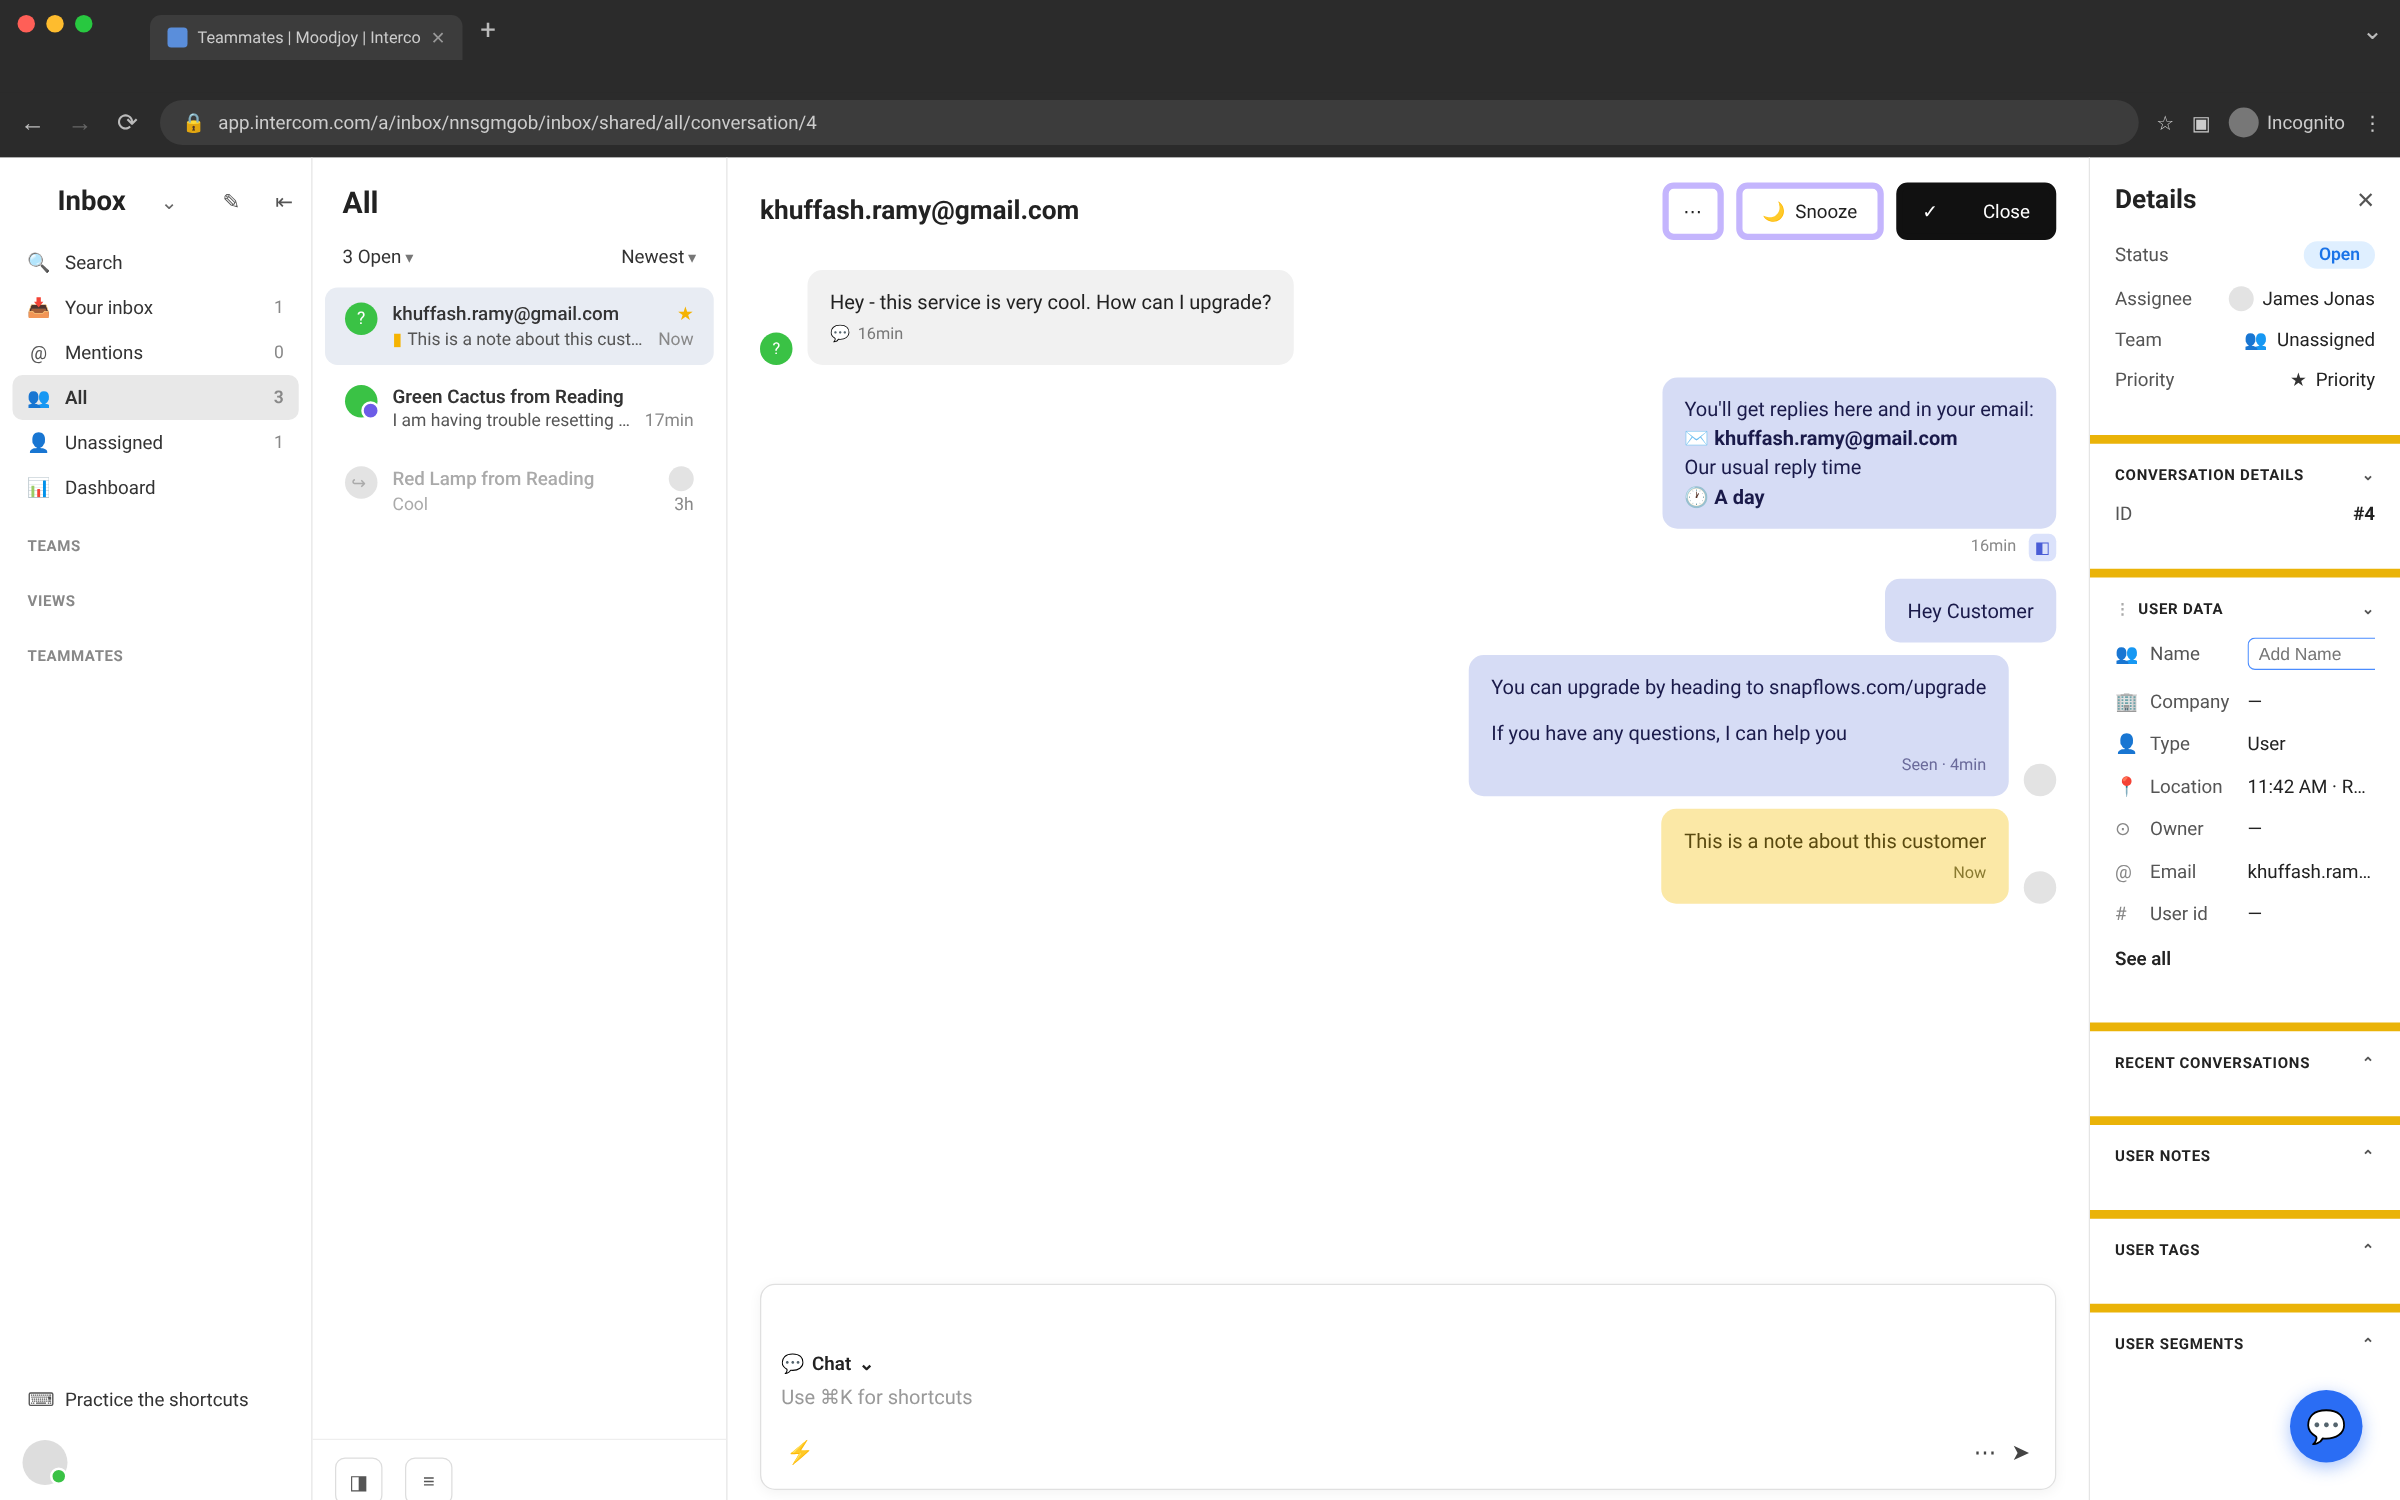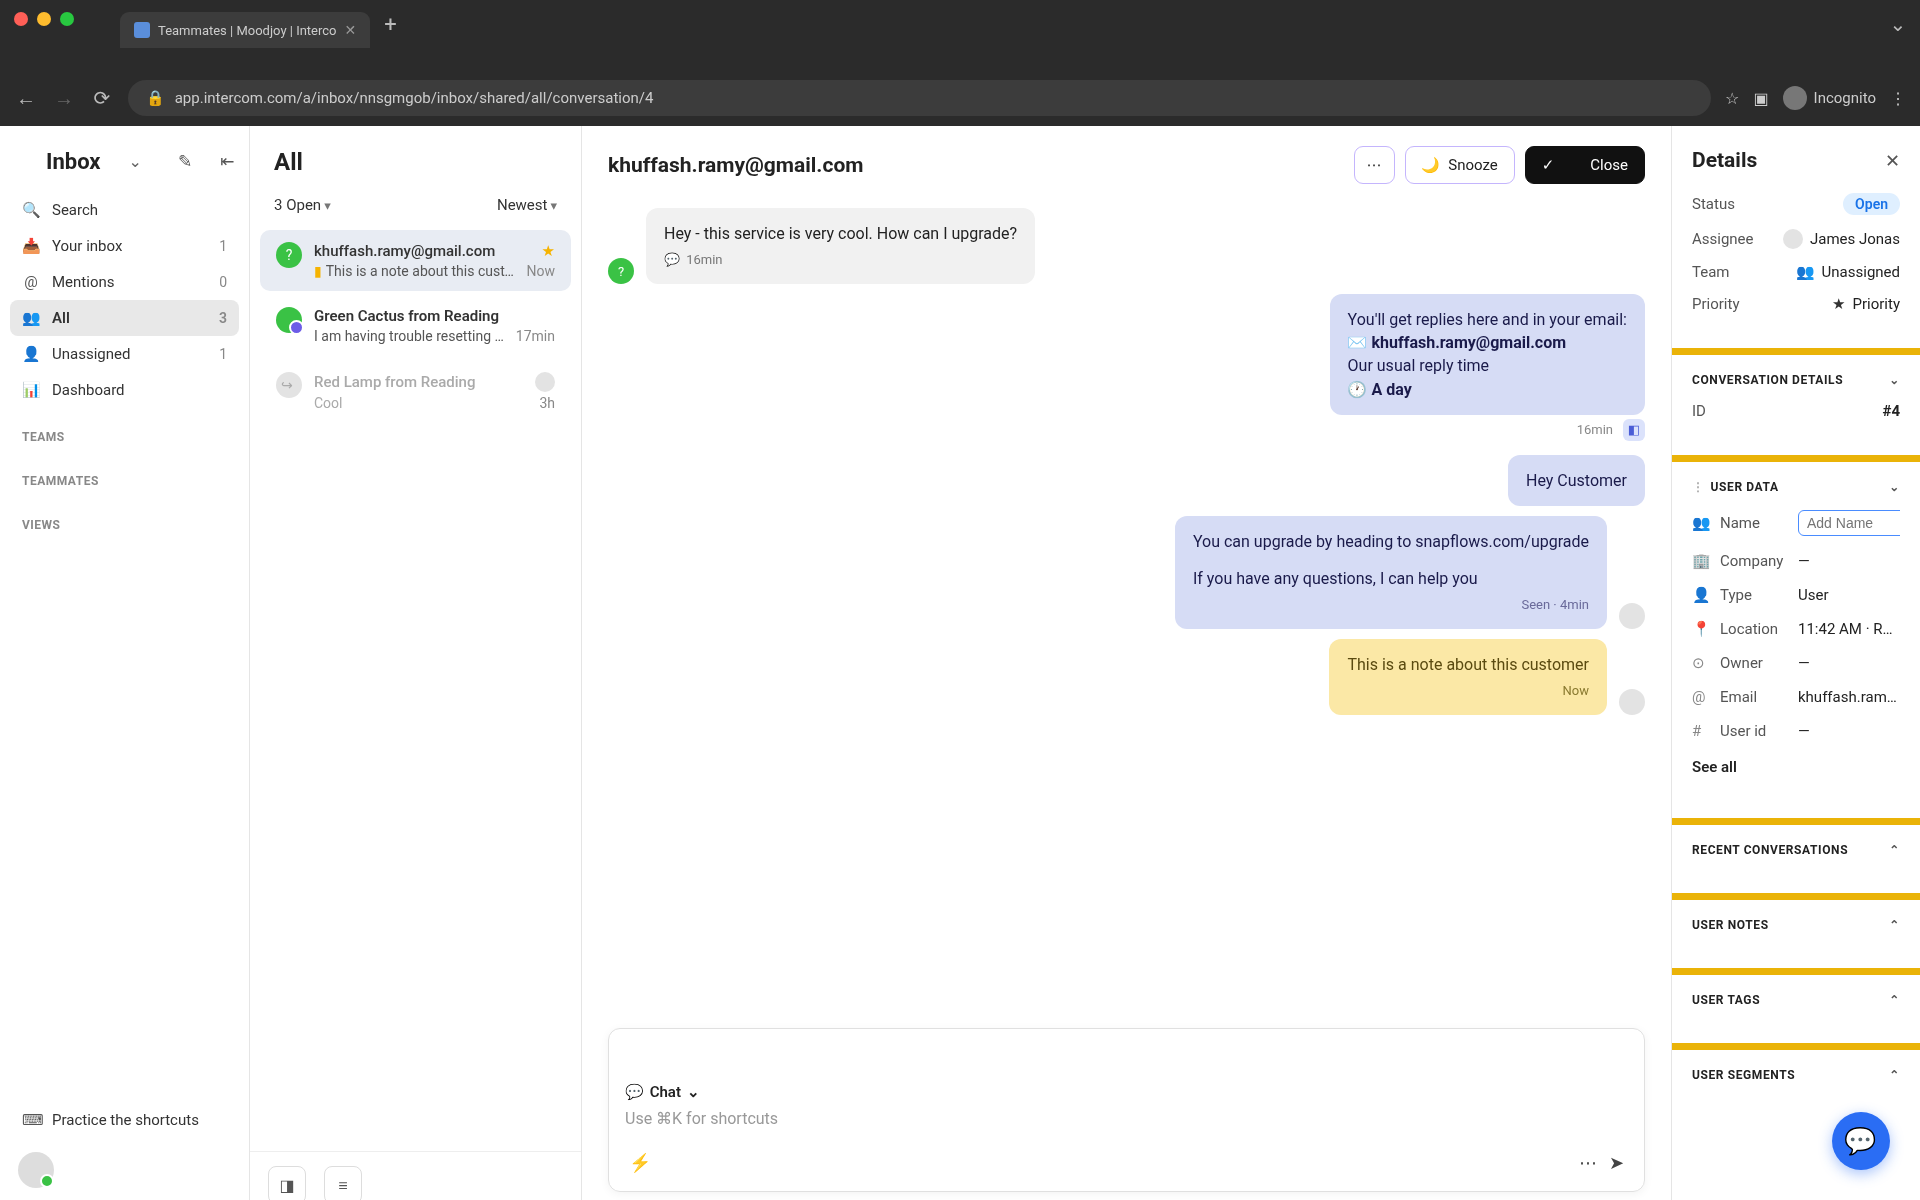--- a/index.html
+++ b/index.html
@@ -66,21 +66,21 @@
 .conv-line2 .time { color: #888; margin-left: 8px; }
 .conv-item.muted .name, .conv-item.muted .preview { color: #aaa; }
 .reply-ic { display:inline-block; transform: scaleX(-1); margin-right:4px; color:#aaa; }
 .note-bar { color: #f5b301; margin-right: 4px; }
 .list-bottom { margin-top: auto; padding: 14px 18px; display: flex; gap: 18px; border-top: 1px solid #eee; }
 .list-bottom .btn { width: 38px; height: 38px; border: 1px solid #ddd; border-radius: 8px; display:flex;align-items:center;justify-content:center;color:#555; cursor:pointer; }
 
 
 .conv-head { display: flex; align-items: center; padding: 20px 26px; gap: 10px; }
 .conv-head h2 { font-size: 21px; font-weight: 700; flex: 1; }
-.pill-btn { border: 1px solid #c4b5fd; background:#fff; padding: 9px 16px; border-radius: 9px; font-size: 15px; display:flex; align-items:flex-end; gap:8px; cursor:pointer; }
+.pill-btn { border: 5px solid #c4b5fd; background:#fff; padding: 9px 16px; border-radius: 9px; font-size: 15px; display:flex; align-items:flex-end; gap:8px; cursor:pointer; }
 .pill-btn.dark { background: #111; color: #fff; border-color:#111;gap:36px; }
 .pill-btn.icon-only { padding: 9px 12px; }
 .conv-scroll { flex: 1; overflow-y: auto; padding: 4px 26px 20px; }
 .msg-row { display: flex; margin-bottom: 10px; }
 .msg-row.in { }
 .msg-row.out { justify-content: flex-end; }
 .msg-av { width: 26px; height: 26px; border-radius:50%; background:#3ac245; color:#fff; display:flex;align-items:center;justify-content:center; font-size:13px; margin-right:12px; align-self:flex-end; }
 .bubble { max-width: 470px; padding: 14px 18px; border-radius: 12px; font-size: 16px; line-height: 1.45; }
 .bubble.in { background: #f1f1f1; color: #222; }
 .bubble.out { background: #d6dcf5; color: #1a1a4a; }
@@ -202,22 +202,22 @@
     <div class="nav-row">
       <span class="ic i-unassigned"></span>
       <span class="label">Unassigned</span>
       <span class="count">1</span>
     </div>
     <div class="nav-row">
       <span class="ic i-dash"></span>
       <span class="label">Dashboard</span>
     </div>
     <div class="nav-section">TEAMS</div>
+    <div class="nav-section">VIEWS</div>
     <div class="nav-section">TEAMMATES</div>
-    <div class="nav-section">VIEWS</div>
 
     <div class="nav-bottom">
       <div class="nav-row">
         <span class="ic i-keyboard"></span>
         <span class="label">Practice the shortcuts</span>
       </div>
       <div class="avatar-small"></div>
     </div>
   </div>
 

